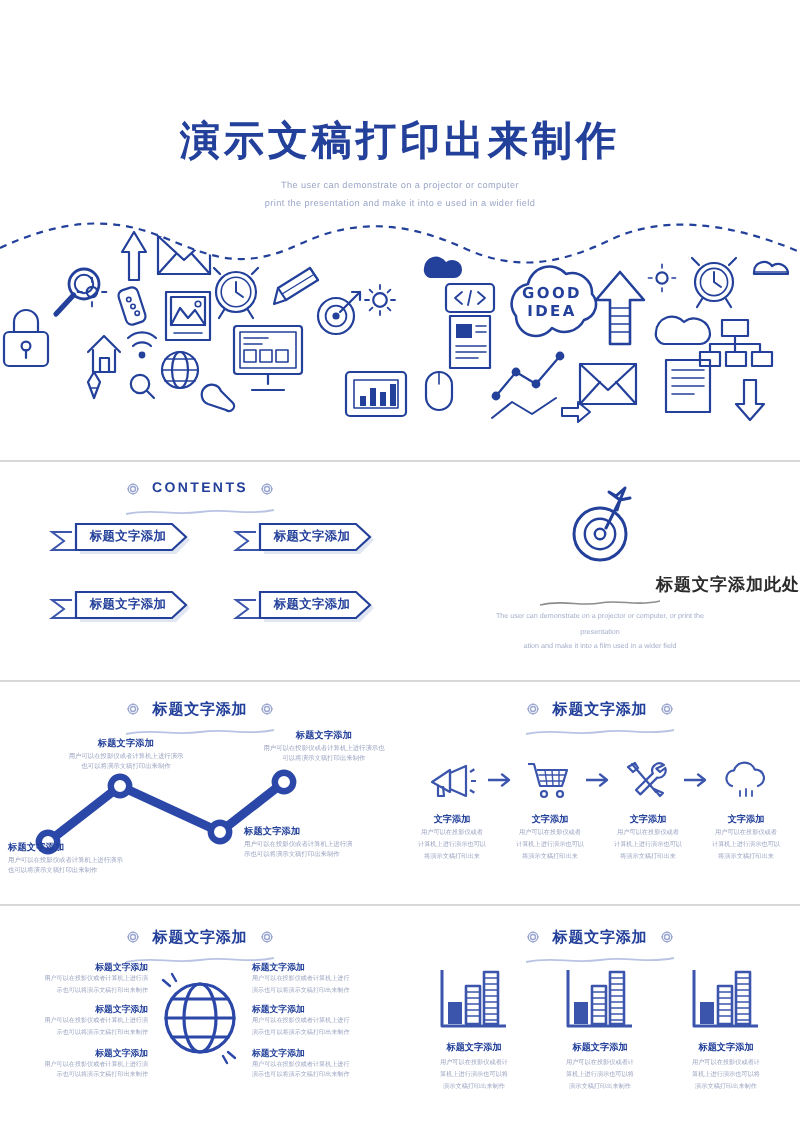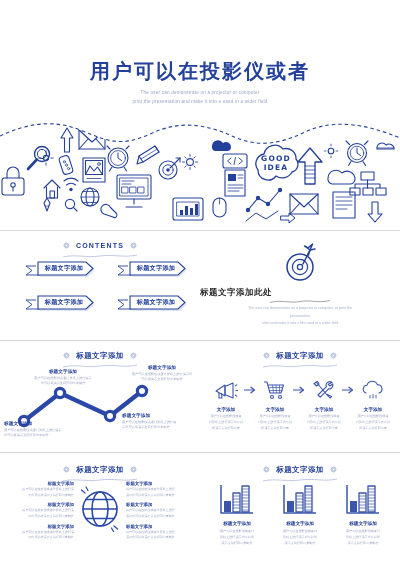--- a/index.html
+++ b/index.html
@@ -17,21 +17,21 @@
     font-size:30px;letter-spacing:1.5px;color:#23409a;font-weight:400;line-height:1;
   }
   .cover-sub{
     position:absolute;top:60px;left:0;width:400px;text-align:center;
     font-size:20px;letter-spacing:2px;color:#23409a;font-weight:700;line-height:1.1;
   }
   .cover-desc{
     position:absolute;top:88px;left:0;width:400px;text-align:center;
     font-size:4.6px;color:#9aa6c8;line-height:2.0;letter-spacing:.2px;
   }
-  .doodle-band{position:absolute;left:0;top:118px;width:332px;height:112px;}
+  .doodle-band{position:absolute;left:0;top:106px;width:332px;height:112px;}
   .doodle-band svg{display:block;width:400px;height:112px;}
 
   
   .grid{position:absolute;left:0;top:230px;width:400px;height:334px;}
   .vline{position:absolute;top:0;left:199.5px;width:1px;height:334px;background:#d8d8d8;}
   .hline{position:absolute;left:0;width:400px;height:1px;background:#d8d8d8;}
   .hline.h0{top:0px;}
   .hline.h1{top:110px;}
   .hline.h2{top:222px;}
 
@@ -59,21 +59,21 @@
   .ribbon .rl{
     position:absolute;left:20px;top:1.5px;width:52px;height:11px;
     display:flex;align-items:center;justify-content:center;
     font-size:6.2px;font-weight:700;color:#23409a;letter-spacing:.2px;
   }
 
   
   .target-wrap{position:absolute;left:0;top:10px;width:200px;text-align:center;}
   .target-wrap svg{display:block;margin:0 auto;}
   .target-title{
-    position:absolute;left:0;top:56px;width:200px;text-align:left;
+    position:absolute;left:0;top:56px;width:200px;text-align:right;
     font-size:8.5px;font-weight:700;color:#2b2b2b;letter-spacing:.5px;font-family:Liberation Mono, monospace;
   }
   .squiggle{position:absolute;left:70px;top:68px;width:60px;height:5px;}
   .squiggle svg{display:block;width:60px;height:5px;}
   .target-desc{
     position:absolute;left:40px;top:74px;width:120px;text-align:center;
     font-size:3.6px;color:#a7b0cc;line-height:2.1;
   }
 
   
@@ -109,21 +109,21 @@
   .bgrp .bic{height:34px;display:flex;align-items:flex-end;justify-content:center;}
   .bgrp .bt{font-size:4.6px;font-weight:700;color:#23409a;margin-top:6px;}
   .bgrp .bd{font-size:3.1px;color:#9aa3c0;line-height:1.95;margin-top:2px;}
 </style>
 </head>
 <body>
 
 <div class="page">
 
   <div class="cover">
-    <div class="cover-sub">用户可以在投影仪或者</div>
+    <div class="cover-sub">演示文稿打印出来制作</div>
     <div class="cover-desc">
       <div>The user can demonstrate on a projector or computer</div>
       <div>print the presentation and make it into e used in a wider field</div>
     </div>
 
     <div class="doodle-band">
       <svg viewBox="0 0 400 112" xmlns="http://www.w3.org/2000/svg">
         <defs>
           <clipPath id="bandclip">
             <path d="M0,18 C30,4 55,2 80,12 C105,22 120,30 150,16 C180,2 205,6 232,18

